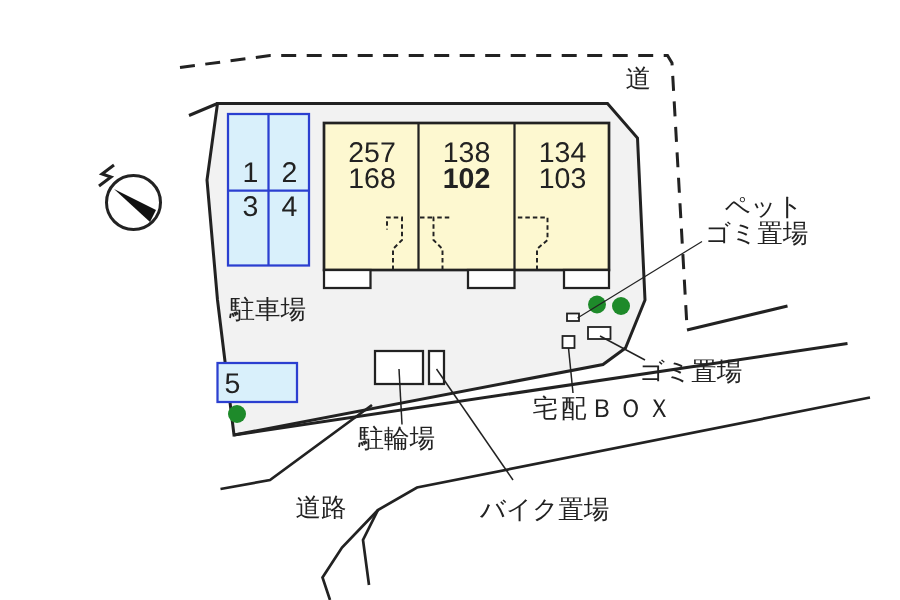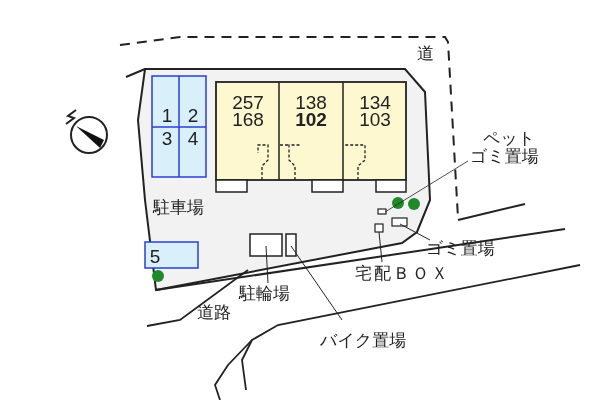--- a/index.html
+++ b/index.html
@@ -93,14 +93,14 @@
 <div class="num park-num" style="left:182px;top:129px;">4</div>
 <div class="num park-num" style="left:144px;top:247px;">5</div>
 
 <div class="lbl lbl-lg" style="left:417px;top:45px;">道</div>
 <div class="lbl lbl-lg" style="left:483px;top:130px;">ペット</div>
 <div class="lbl lbl-lg" style="left:470px;top:148px;">ゴミ置場</div>
 <div class="lbl lbl-lg" style="left:153px;top:199px;">駐車場</div>
 <div class="lbl lbl-lg" style="left:426px;top:240px;">ゴミ置場</div>
 <div class="lbl lbl-lg" style="left:343px;top:265px;letter-spacing:2px;margin-left:12px;">宅配ＢＯＸ</div>
 <div class="lbl lbl-lg" style="left:239px;top:285px;">駐輪場</div>
-<div class="lbl lbl-lg" style="left:197px;top:304px;">道路</div>
+<div class="lbl lbl-lg" style="left:197px;top:331px;">道路</div>
 <div class="lbl lbl-lg" style="left:320px;top:332px;">バイク置場</div>
 
 </body></html>

